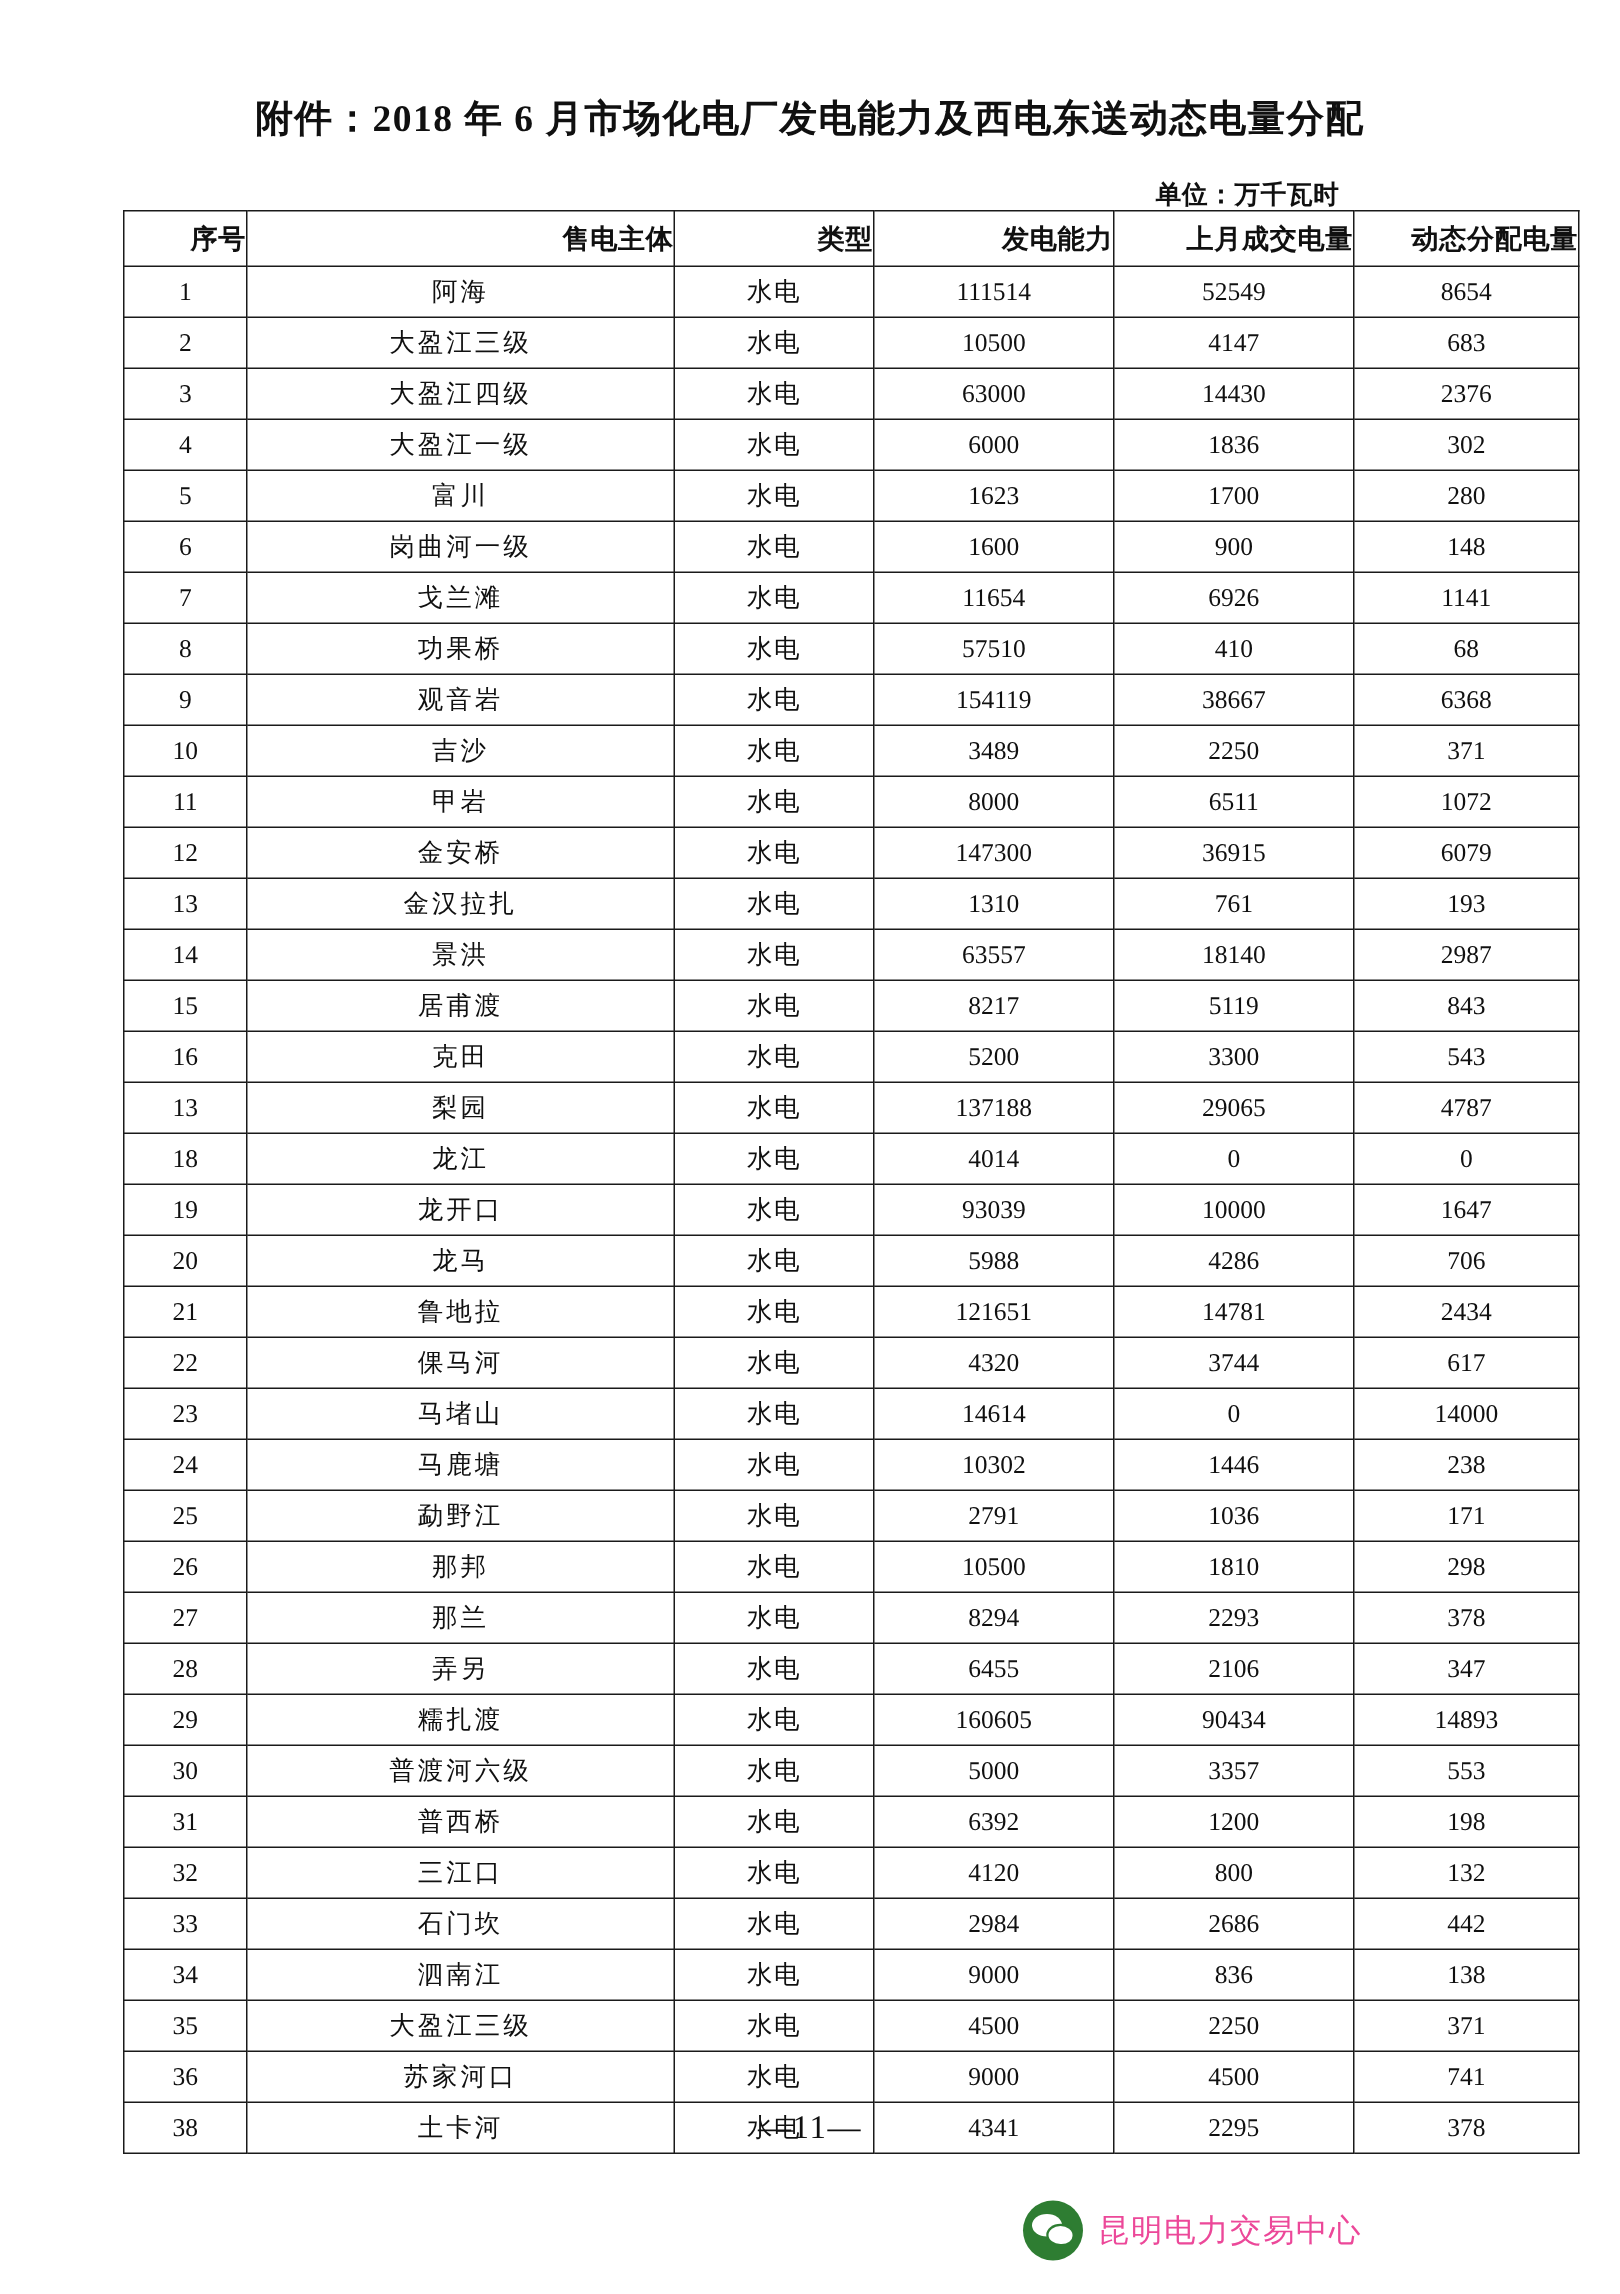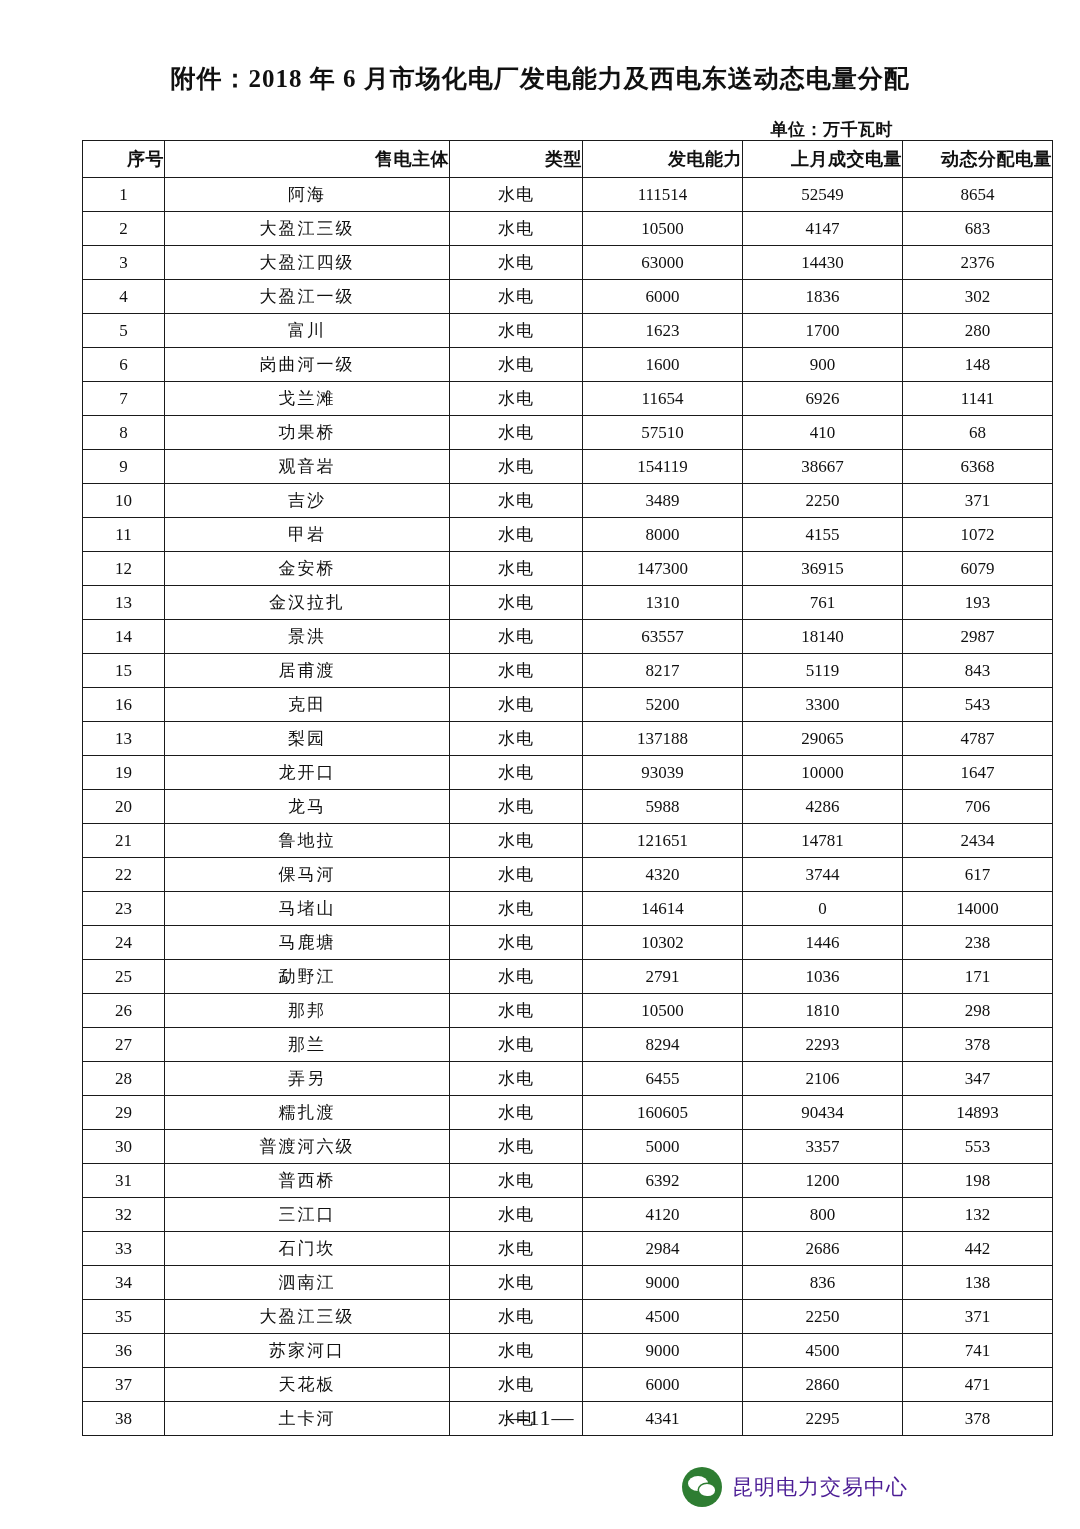--- a/index.html
+++ b/index.html
@@ -124,21 +124,21 @@
   }
   .wechat-badge::after {
     width: 16px;
     height: 12px;
     left: 17px;
     top: 17px;
     box-shadow: 0 0 0 1.5px #2e7d32;
   }
   .brand-text {
     font-size: 21px;
-    color: #4c1d95;
+    color: #ec4899;
     letter-spacing: 1px;
     font-family: "Liberation Serif", "DejaVu Serif", serif;
   }
 </style>
 </head>
 <body>
 
 <div class="page">
 
   <div class="doc-title">附件：2018 年 6 月市场化电厂发电能力及西电东送动态电量分配</div>
@@ -243,21 +243,21 @@
           <td class="type-cell">水电</td>
           <td class="num-cell">3489</td>
           <td class="num-cell">2250</td>
           <td class="num-cell">371</td>
         </tr>
         <tr>
           <td class="idx-cell">11</td>
           <td class="name-cell">甲岩</td>
           <td class="type-cell">水电</td>
           <td class="num-cell">8000</td>
-          <td class="num-cell">4155</td>
+          <td class="num-cell">6511</td>
           <td class="num-cell">1072</td>
         </tr>
         <tr>
           <td class="idx-cell">12</td>
           <td class="name-cell">金安桥</td>
           <td class="type-cell">水电</td>
           <td class="num-cell">147300</td>
           <td class="num-cell">36915</td>
           <td class="num-cell">6079</td>
         </tr>
@@ -295,20 +295,28 @@
         </tr>
         <tr>
           <td class="idx-cell">13</td>
           <td class="name-cell">梨园</td>
           <td class="type-cell">水电</td>
           <td class="num-cell">137188</td>
           <td class="num-cell">29065</td>
           <td class="num-cell">4787</td>
         </tr>
         <tr>
+          <td class="idx-cell">18</td>
+          <td class="name-cell">龙江</td>
+          <td class="type-cell">水电</td>
+          <td class="num-cell">4014</td>
+          <td class="num-cell">0</td>
+          <td class="num-cell">0</td>
+        </tr>
+        <tr>
           <td class="idx-cell">19</td>
           <td class="name-cell">龙开口</td>
           <td class="type-cell">水电</td>
           <td class="num-cell">93039</td>
           <td class="num-cell">10000</td>
           <td class="num-cell">1647</td>
         </tr>
         <tr>
           <td class="idx-cell">20</td>
           <td class="name-cell">龙马</td>
@@ -437,28 +445,20 @@
           <td class="num-cell">2250</td>
           <td class="num-cell">371</td>
         </tr>
         <tr>
           <td class="idx-cell">36</td>
           <td class="name-cell">苏家河口</td>
           <td class="type-cell">水电</td>
           <td class="num-cell">9000</td>
           <td class="num-cell">4500</td>
           <td class="num-cell">741</td>
-        </tr>
-        <tr>
-          <td class="idx-cell">37</td>
-          <td class="name-cell">天花板</td>
-          <td class="type-cell">水电</td>
-          <td class="num-cell">6000</td>
-          <td class="num-cell">2860</td>
-          <td class="num-cell">471</td>
         </tr>
         <tr>
           <td class="idx-cell">38</td>
           <td class="name-cell">土卡河</td>
           <td class="type-cell">水电</td>
           <td class="num-cell">4341</td>
           <td class="num-cell">2295</td>
           <td class="num-cell">378</td>
         </tr>
       </tbody>

